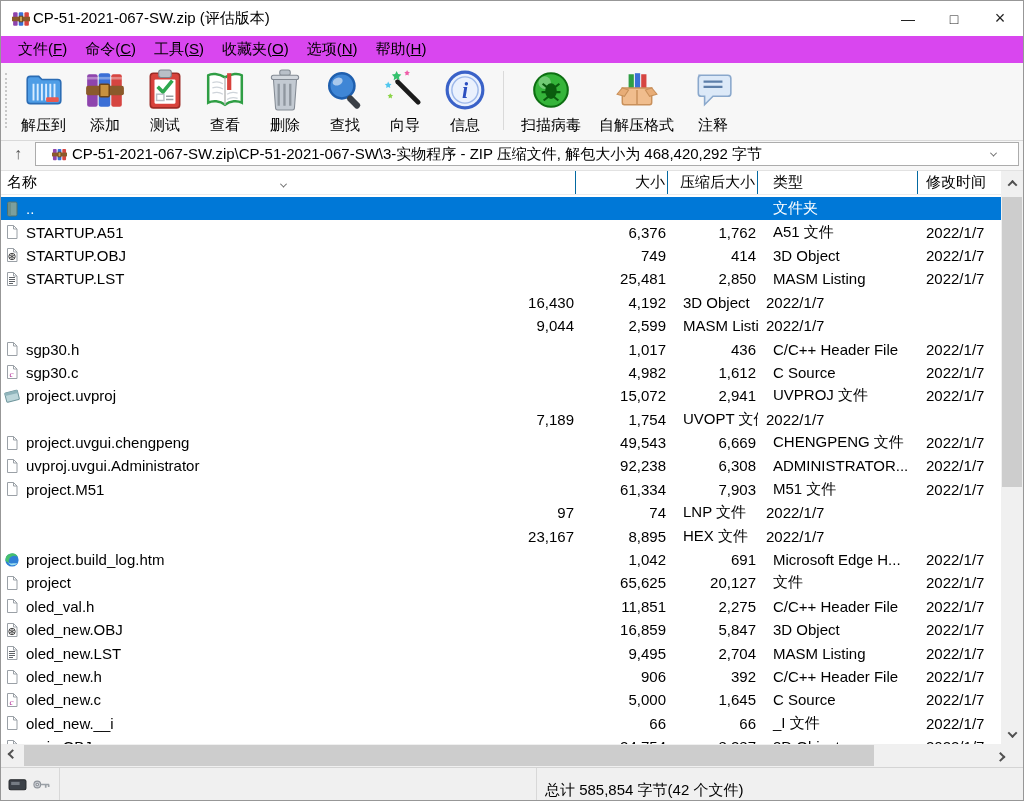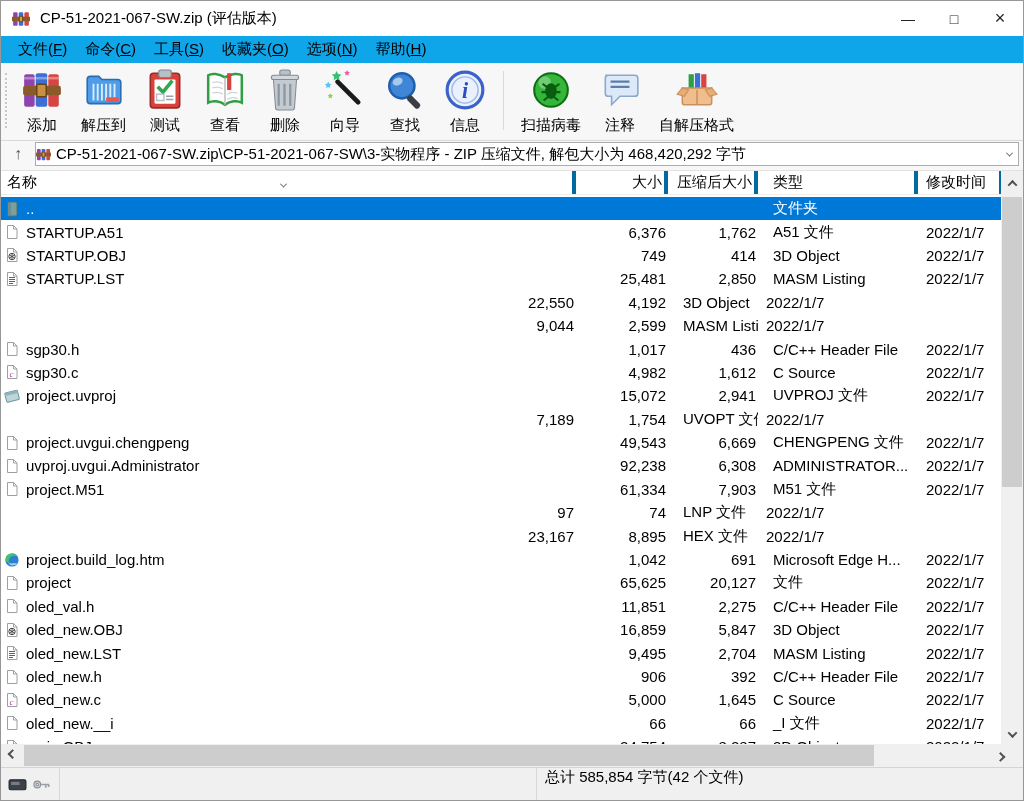--- a/index.html
+++ b/index.html
@@ -3,49 +3,49 @@
 <meta charset="utf-8">
 <style>
   *{margin:0;padding:0;box-sizing:border-box}
   html,body{width:1024px;height:801px}
   body{font-family:"Liberation Sans","DejaVu Sans",sans-serif;color:#000;background:#fff}
   .window{width:1024px;height:801px;border:1px solid #979797;display:flex;flex-direction:column;background:#fff;overflow:hidden}
 
   
   .titlebar{flex:0 0 35px;display:flex;align-items:center;background:#fff}
   .app-ico{width:18px;height:18px;margin-left:11px;flex:0 0 18px}
-  .title{font-size:15px;margin-left:10px;flex:1;white-space:nowrap;overflow:hidden}
+  .title{font-size:15px;margin-left:3px;flex:1;white-space:nowrap;overflow:hidden}
   .winbtns{display:flex;height:100%}
   .winbtn{width:46px;display:flex;align-items:center;justify-content:center;font-size:14px;color:#222}
   .winbtn.close{font-size:18px}
 
   
-  .menubar{flex:0 0 27px;display:flex;align-items:center;padding-left:8px;font-size:15px;background:#0ea5e9}
+  .menubar{flex:0 0 27px;display:flex;align-items:center;padding-left:8px;font-size:15px;background:#d946ef}
   .menu-item{padding:3px 9px;white-space:nowrap}
 
   
   .toolbar{flex:0 0 78px;background:#f7f7f7;border-bottom:1px solid #d9d9d9;display:flex;align-items:flex-start;padding:5px 0 0 12px;position:relative}
   .toolbar::before{content:"";position:absolute;left:4px;top:10px;bottom:12px;border-left:2px dotted #c8c8c8}
   .tbtn{display:flex;flex-direction:column;align-items:center;padding:1px 8px;margin-right:2px}
   .tbtn svg{width:42px;height:42px}
   .tlabel{font-size:15px;margin-top:1px;white-space:nowrap}
   .tsep{width:1px;background:#dadada;align-self:stretch;margin:3px 9px 10px 7px}
 
   
   .addrrow{flex:0 0 30px;background:#f7f7f7;display:flex;align-items:center;padding:0 4px 3px 0;border-bottom:1px solid #e2e2e2}
   .upbtn{width:34px;height:26px;display:flex;align-items:center;justify-content:center;color:#555;font-size:16px}
-  .combo{flex:1;height:24px;background:#fff;border:1px solid #acacac;display:flex;align-items:center;padding:0 0;gap:5px;font-size:15px;overflow:hidden}
+  .combo{flex:1;height:24px;background:#fff;border:1px solid #acacac;display:flex;align-items:center;padding:0 16px;gap:5px;font-size:15px;overflow:hidden}
   .combo .cico{width:15px;height:15px;flex:0 0 15px}
   .combo .path{flex:1;white-space:nowrap;overflow:hidden}
   .combo-arrow{width:18px;display:flex;justify-content:center;align-items:center;align-self:stretch}
 
   
   .main{flex:1;position:relative;background:#fff;overflow:hidden}
   .lheader{position:absolute;left:0;top:0;width:1002px;height:24px;display:grid;grid-template-columns:575px 92px 90px 160px 1fr;align-items:center;font-size:15px;background:#fff;border-bottom:1px solid #ececec}
-  .hc{height:100%;display:flex;align-items:center;border-right:4px solid #0369a1;white-space:nowrap;overflow:hidden}
+  .hc{height:100%;display:flex;align-items:center;border-right:1px solid #0369a1;white-space:nowrap;overflow:hidden}
   .hc.h-name{padding-left:6px}
   .hc.h-size,.hc.h-packed{justify-content:flex-end;padding-right:2px}
   .hc.h-type{padding-left:15px}
   .hc.h-date{padding-left:8px}
   .sortmark{position:absolute;left:280px;top:3px}
   .list{position:absolute;left:0;top:24px;width:1002px;height:551px;overflow:hidden;padding-top:2px;background:#fff}
   .row{display:grid;grid-template-columns:575px 92px 90px 160px 1fr;height:23.4px;align-items:center;font-size:15px}
   .row.selected{background:#0078d7;color:#fff}
   .cname{display:flex;align-items:center;gap:6px;padding-left:3px;white-space:nowrap;overflow:hidden}
   .cname svg{width:16px;height:16px;flex:0 0 16px}
@@ -66,21 +66,21 @@
   .harrow.left{left:0}
   .harrow.right{left:988px}
   .hthumb{position:absolute;left:23px;top:1px;height:21px;width:850px;background:#cdcdcd}
 
   
   .statusbar{flex:0 0 33px;background:#f0f0f0;border-top:1px solid #d4d4d4;display:flex;align-items:center;font-size:15px}
   .st-icons{width:58px;display:flex;align-items:center;gap:5px;padding-left:7px;align-self:stretch}
   .st-icons svg{width:19px;height:15px}
   .st-sep{width:1px;background:#d8d8d8;align-self:stretch}
   .st-mid{flex:1;align-self:stretch}
-  .st-right{width:486px;display:flex;align-items:flex-start;padding-left:8px;align-self:stretch}
+  .st-right{width:486px;display:flex;align-items:flex-end;padding-left:8px;align-self:stretch}
 
   
   .chv{display:inline-block;width:7px;height:7px;border-left:2px solid #505050;border-top:2px solid #505050}
   .chv.up{transform:rotate(45deg) translate(1px,1px)}
   .chv.down{transform:rotate(225deg) translate(1px,1px)}
   .chv.left{transform:rotate(-45deg) translate(1px,-1px)}
   .chv.right{transform:rotate(135deg) translate(1px,-1px)}
   .chv.small{width:5px;height:5px;border-width:1.5px;border-color:#666}
 </style>
 </head>
@@ -111,41 +111,41 @@
       <span class="menu-item">命令(<u>C</u>)</span>
       <span class="menu-item">工具(<u>S</u>)</span>
       <span class="menu-item">收藏夹(<u>O</u>)</span>
       <span class="menu-item">选项(<u>N</u>)</span>
       <span class="menu-item">帮助(<u>H</u>)</span>
     </div>
 
   <div class="toolbar">
       <div class="tbtn">
         <span><svg viewBox="0 0 40 40">
+            <path d="M4 10q0-3 3-3h8l3 3h15q3 0 3 3v17q0 3-3 3H7q-3 0-3-3z" fill="#4e9de6" stroke="#2b6cb4" stroke-width="1.5"></path>
+            <g stroke="#d8ecff" stroke-width="1.8">
+              <path d="M10 14v16M14 14v16M18 14v16M22 14v16M26 14v16M30 14v16"></path>
+            </g>
+            <rect x="22" y="27" width="12" height="4.5" rx="1" fill="#e8584f"></rect>
+          </svg></span>
+        <span class="tlabel">解压到</span>
+      </div>
+      <div class="tbtn">
+        <span><svg viewBox="0 0 40 40">
             <rect x="3" y="5" width="10" height="31" rx="2" fill="#8e44ad"></rect>
             <rect x="14" y="4" width="11" height="32" rx="2" fill="#3b6fd6"></rect>
             <rect x="26" y="5" width="10" height="31" rx="2" fill="#d64541"></rect>
             <rect x="3" y="7.5" width="33" height="2.5" fill="rgba(255,255,255,.35)"></rect>
             <rect x="2" y="16" width="36" height="9" rx="2" fill="#8a5a2b"></rect>
             <rect x="15" y="14.5" width="9" height="12" rx="1" fill="#c8913f" stroke="#6b4318" stroke-width="1.4"></rect>
           </svg></span>
         <span class="tlabel">添加</span>
       </div>
       <div class="tbtn">
         <span><svg viewBox="0 0 40 40">
-            <path d="M4 10q0-3 3-3h8l3 3h15q3 0 3 3v17q0 3-3 3H7q-3 0-3-3z" fill="#4e9de6" stroke="#2b6cb4" stroke-width="1.5"></path>
-            <g stroke="#d8ecff" stroke-width="1.8">
-              <path d="M10 14v16M14 14v16M18 14v16M22 14v16M26 14v16M30 14v16"></path>
-            </g>
-            <rect x="22" y="27" width="12" height="4.5" rx="1" fill="#e8584f"></rect>
-          </svg></span>
-        <span class="tlabel">解压到</span>
-      </div>
-      <div class="tbtn">
-        <span><svg viewBox="0 0 40 40">
             <rect x="6" y="4" width="28" height="33" rx="3" fill="#d8423c" stroke="#9c2b26" stroke-width="1.5"></rect>
             <rect x="14" y="1" width="12" height="7" rx="2" fill="#b9bfc7" stroke="#7d848d"></rect>
             <rect x="10" y="10" width="20" height="23" rx="1" fill="#fff"></rect>
             <path d="M13 17l5 5 9-11" stroke="#2fa84f" stroke-width="3.4" fill="none"></path>
             <rect x="12" y="24" width="7" height="6" fill="none" stroke="#b9bfc7" stroke-width="1.4"></rect>
             <path d="M21 26h7M21 29h7" stroke="#9aa0a6" stroke-width="1.4"></path>
           </svg></span>
         <span class="tlabel">测试</span>
       </div>
       <div class="tbtn">
@@ -165,76 +165,76 @@
             <rect x="7" y="6" width="26" height="4" rx="2" fill="#d2d7dd" stroke="#848b94"></rect>
             <path d="M9 10h22l-2 27q0 2-2 2H13q-2 0-2-2z" fill="#c3cad2" stroke="#848b94"></path>
             <g stroke="#8f979f" stroke-width="2.2">
               <path d="M14 14v21M19.5 14v21M25 14v21"></path>
             </g>
           </svg></span>
         <span class="tlabel">删除</span>
       </div>
       <div class="tbtn">
         <span><svg viewBox="0 0 40 40">
+            <circle cx="17" cy="16" r="12" fill="#3f86d6" stroke="#1f5fae" stroke-width="2.4"></circle>
+            <ellipse cx="13" cy="12" rx="5" ry="3.5" fill="rgba(255,255,255,.55)" transform="rotate(-25 13 12)"></ellipse>
+            <rect x="25" y="24" width="15" height="6" rx="2.5" transform="rotate(45 25 24)" fill="#3a3f46"></rect>
+          </svg></span>
+        <span class="tlabel">查找</span>
+      </div>
+      <div class="tbtn">
+        <span><svg viewBox="0 0 40 40">
             <rect x="13" y="9" width="32" height="4.5" rx="2" transform="rotate(45 13 9)" fill="#1b1b1b"></rect>
             <path d="M12 2l1.4 2.8 3.1.5-2.2 2.2.5 3.1-2.8-1.5-2.8 1.5.5-3.1L7.5 5.3l3.1-.5z" fill="#35c26e"></path>
             <path d="M4 12l1 2 2.2.4-1.6 1.6.4 2.2-2-1.1-2 1.1.4-2.2L.8 14.4 3 14z" fill="#52c7ee"></path>
             <path d="M22 1l.8 1.7 1.9.3-1.4 1.4.3 1.9-1.6-.9-1.7.9.3-1.9-1.3-1.4 1.9-.3z" fill="#ef5da8"></path>
             <path d="M6 23l.8 1.6 1.8.3-1.3 1.3.3 1.8-1.6-.9-1.6.9.3-1.8-1.3-1.3 1.8-.3z" fill="#8bd448"></path>
           </svg></span>
         <span class="tlabel">向导</span>
-      </div>
-      <div class="tbtn">
-        <span><svg viewBox="0 0 40 40">
-            <circle cx="17" cy="16" r="12" fill="#3f86d6" stroke="#1f5fae" stroke-width="2.4"></circle>
-            <ellipse cx="13" cy="12" rx="5" ry="3.5" fill="rgba(255,255,255,.55)" transform="rotate(-25 13 12)"></ellipse>
-            <rect x="25" y="24" width="15" height="6" rx="2.5" transform="rotate(45 25 24)" fill="#3a3f46"></rect>
-          </svg></span>
-        <span class="tlabel">查找</span>
       </div>
       <div class="tbtn">
         <span><svg viewBox="0 0 40 40">
             <circle cx="20" cy="20" r="17" fill="#eaf1fd" stroke="#3a62c8" stroke-width="3"></circle>
             <circle cx="20" cy="20" r="12.5" fill="none" stroke="#9db8ea" stroke-width="1.4"></circle>
             <text x="20" y="28" font-size="21" font-family="Liberation Serif,serif" font-style="italic" font-weight="bold" fill="#2b4fc0" text-anchor="middle">i</text>
           </svg></span>
         <span class="tlabel">信息</span>
       </div>
       <span class="tsep"></span>
       <div class="tbtn">
         <span><svg viewBox="0 0 40 40">
             <circle cx="20" cy="20" r="16" fill="#35b53a" stroke="#0d6f12" stroke-width="2"></circle>
             <circle cx="14" cy="13" r="6" fill="rgba(255,255,255,.3)"></circle>
             <ellipse cx="20" cy="21" rx="5.5" ry="7.5" fill="#0a5c0e"></ellipse>
             <g stroke="#0a5c0e" stroke-width="2" fill="none">
               <path d="M12 14l5 4M28 14l-5 4M11 22h6M29 22h-6M13 30l5-4M27 30l-5-4"></path>
             </g>
           </svg></span>
         <span class="tlabel">扫描病毒</span>
-      </div>
-      <div class="tbtn">
-        <span><svg viewBox="0 0 40 40">
-            <path d="M6 6h28q3 0 3 3v14q0 3-3 3H20l-8 8v-8H9q-3 0-3-3V9q0-3 3-3z" fill="#dce9f8" stroke="#8aa8cc" stroke-width="1.5"></path>
-            <g stroke="#5c7ea8" stroke-width="2.2">
-              <path d="M11 12h18M11 17h18"></path>
-            </g>
-          </svg></span>
-        <span class="tlabel">注释</span>
       </div>
       <div class="tbtn">
         <span><svg viewBox="0 0 40 40">
             <rect x="12" y="5" width="5" height="15" fill="#2f9e44"></rect>
             <rect x="18" y="4" width="5" height="16" fill="#3b6fd6"></rect>
             <rect x="24" y="5" width="5" height="15" fill="#d64541"></rect>
             <path d="M6 18h28v14q0 2-2 2H8q-2 0-2-2z" fill="#f0bd8d" stroke="#c9905a" stroke-width="1.4"></path>
             <path d="M6 18L1 24l7 2 4-6z" fill="#e8ad77" stroke="#c9905a"></path>
             <path d="M34 18l5 6-7 2-4-6z" fill="#e8ad77" stroke="#c9905a"></path>
             <path d="M20 20v14" stroke="#c9905a" stroke-width="1.4"></path>
           </svg></span>
         <span class="tlabel">自解压格式</span>
+      </div>
+      <div class="tbtn">
+        <span><svg viewBox="0 0 40 40">
+            <path d="M6 6h28q3 0 3 3v14q0 3-3 3H20l-8 8v-8H9q-3 0-3-3V9q0-3 3-3z" fill="#dce9f8" stroke="#8aa8cc" stroke-width="1.5"></path>
+            <g stroke="#5c7ea8" stroke-width="2.2">
+              <path d="M11 12h18M11 17h18"></path>
+            </g>
+          </svg></span>
+        <span class="tlabel">注释</span>
       </div>
     </div>
 
   <div class="addrrow">
     <span class="upbtn">↑</span>
     <div class="combo">
       <span class="cico">
         <svg viewBox="0 0 16 16">
             <rect x="1" y="2" width="4" height="12" rx="1" fill="#8e44ad"></rect>
             <rect x="6" y="2" width="4" height="12" rx="1" fill="#3b6fd6"></rect>
@@ -319,21 +319,21 @@
               </svg>
             </span>
             <span>STARTUP.LST</span>
           </div>
           <div class="csize">25,481</div>
           <div class="cpacked">2,850</div>
           <div class="ctype">MASM Listing</div>
           <div class="cdate">2022/1/7</div>
         </div>
         <div class="row">
-          <div class="csize">22,550</div>
+          <div class="csize">16,430</div>
           <div class="cpacked">4,192</div>
           <div class="ctype">3D Object</div>
           <div class="cdate">2022/1/7</div>
         </div>
         <div class="row">
           <div class="csize">9,044</div>
           <div class="cpacked">2,599</div>
           <div class="ctype">MASM Listing</div>
           <div class="cdate">2022/1/7</div>
         </div>

